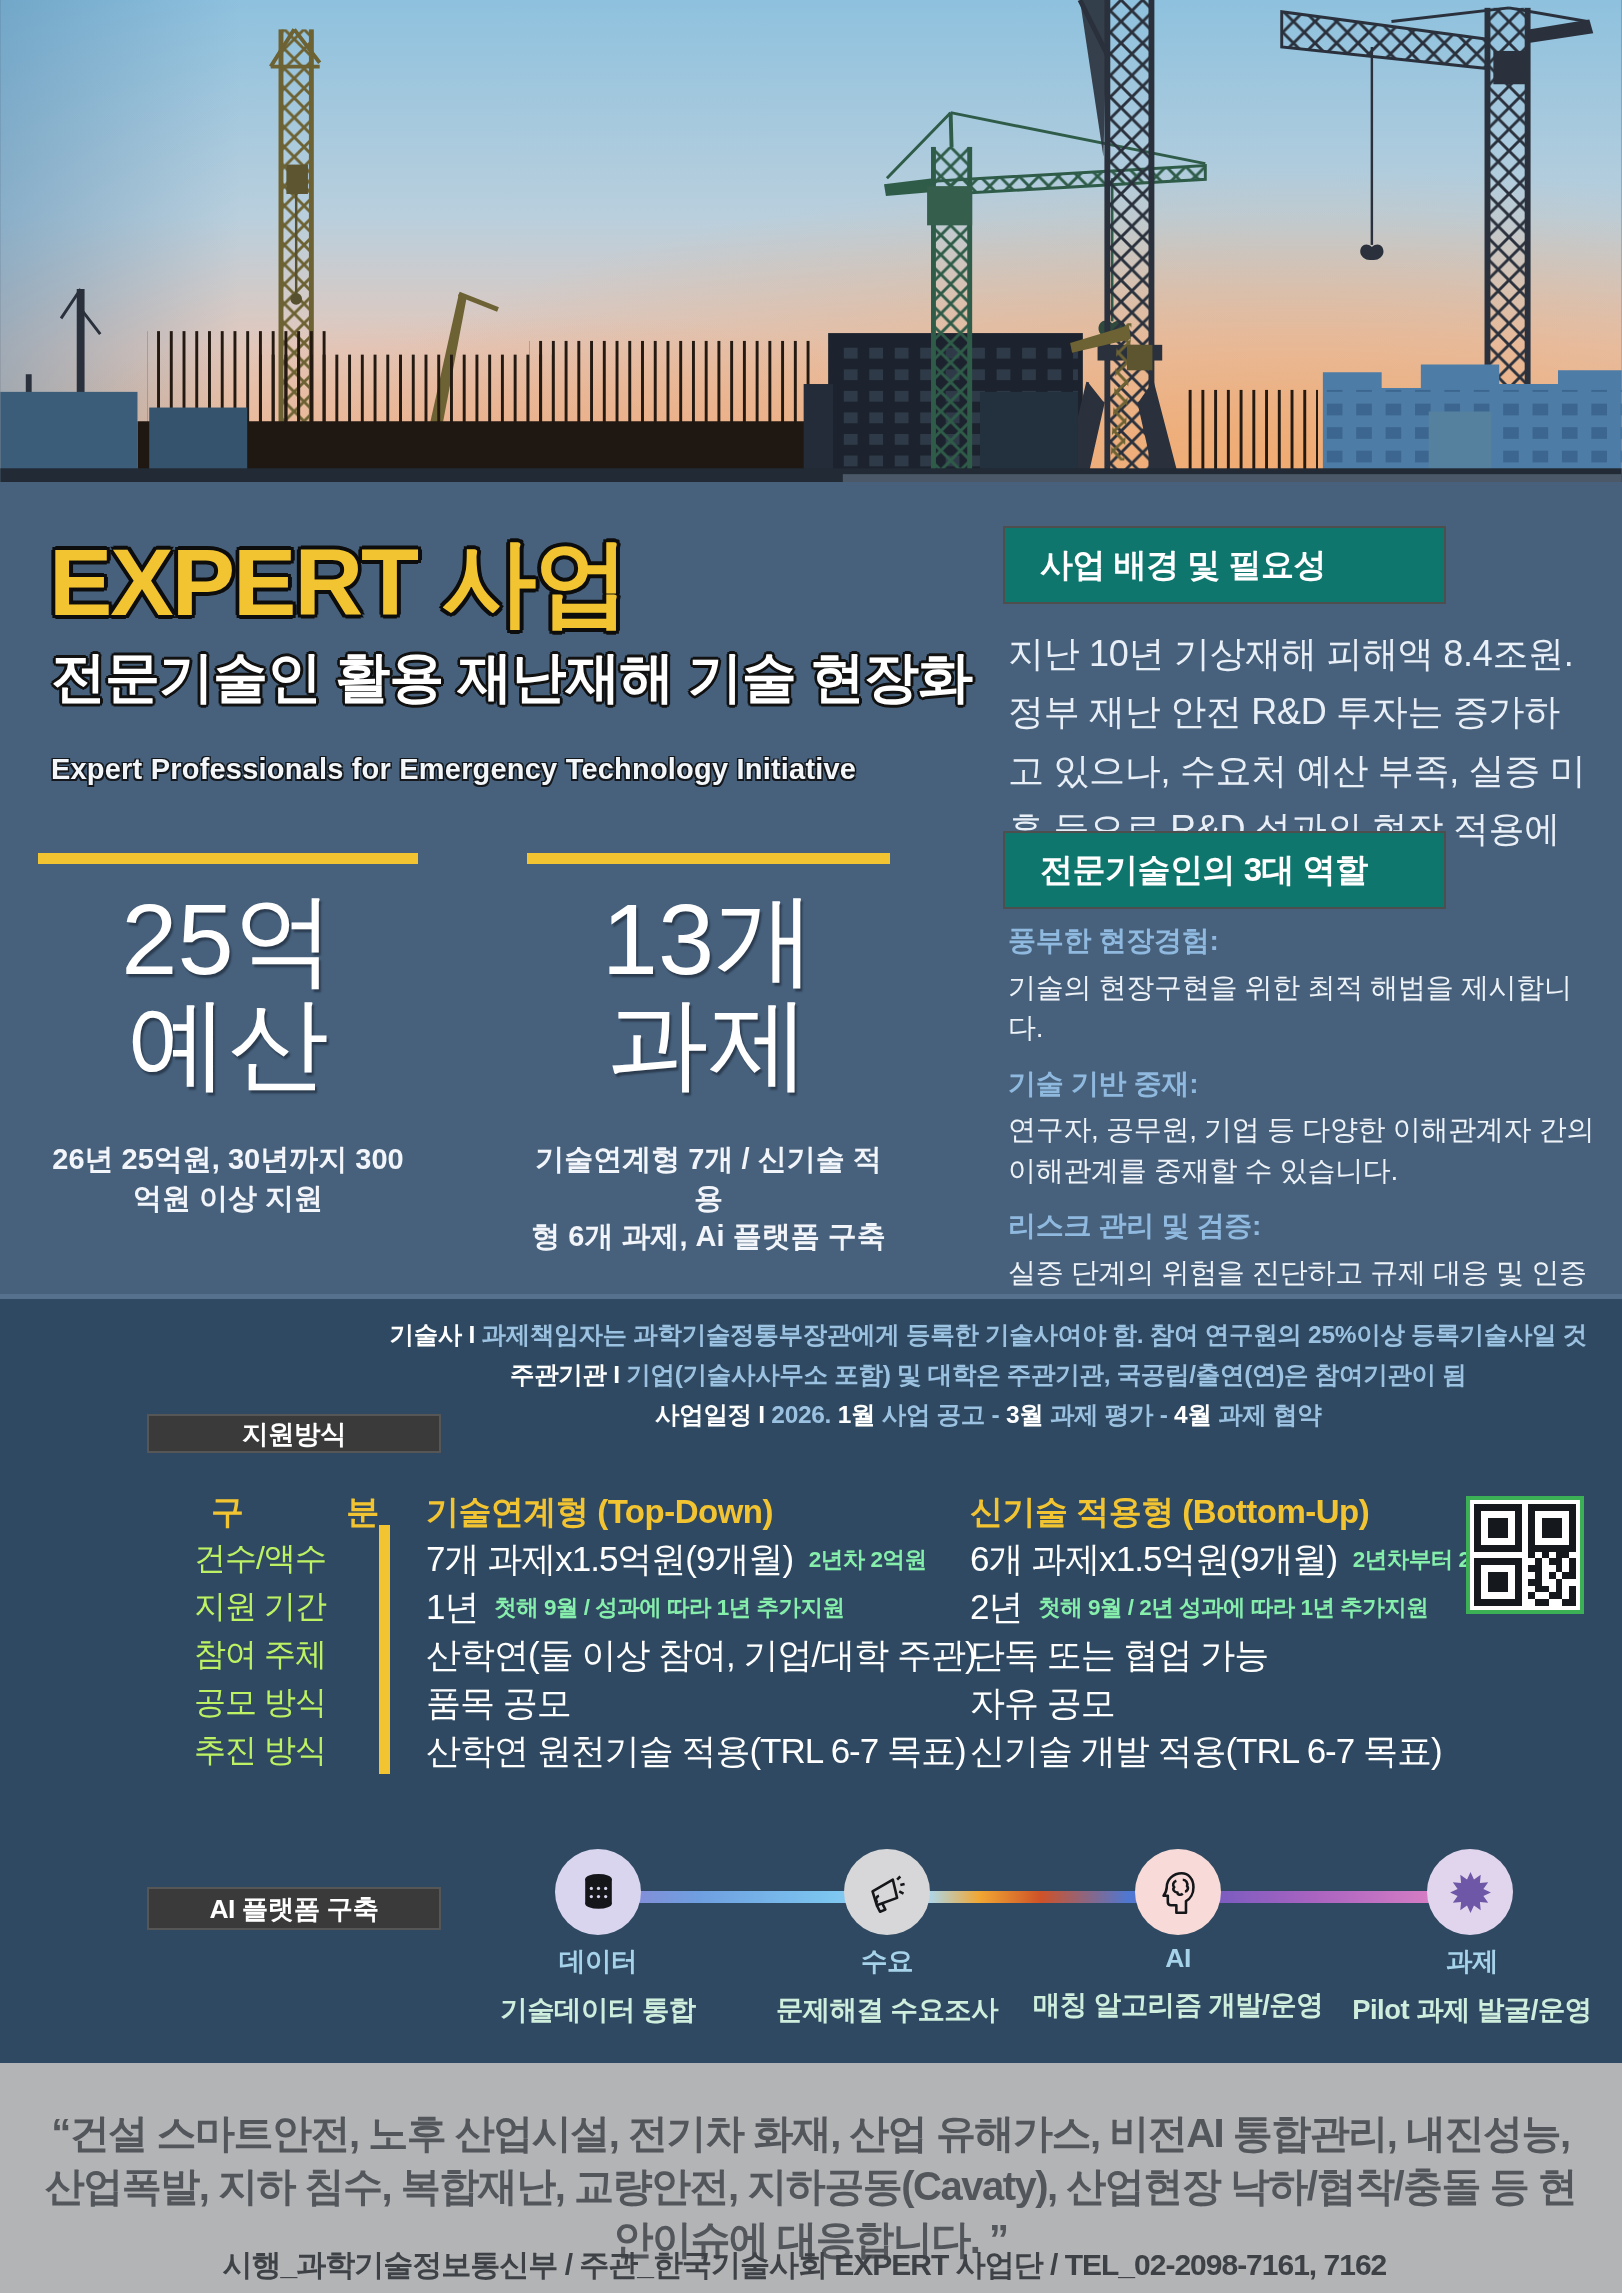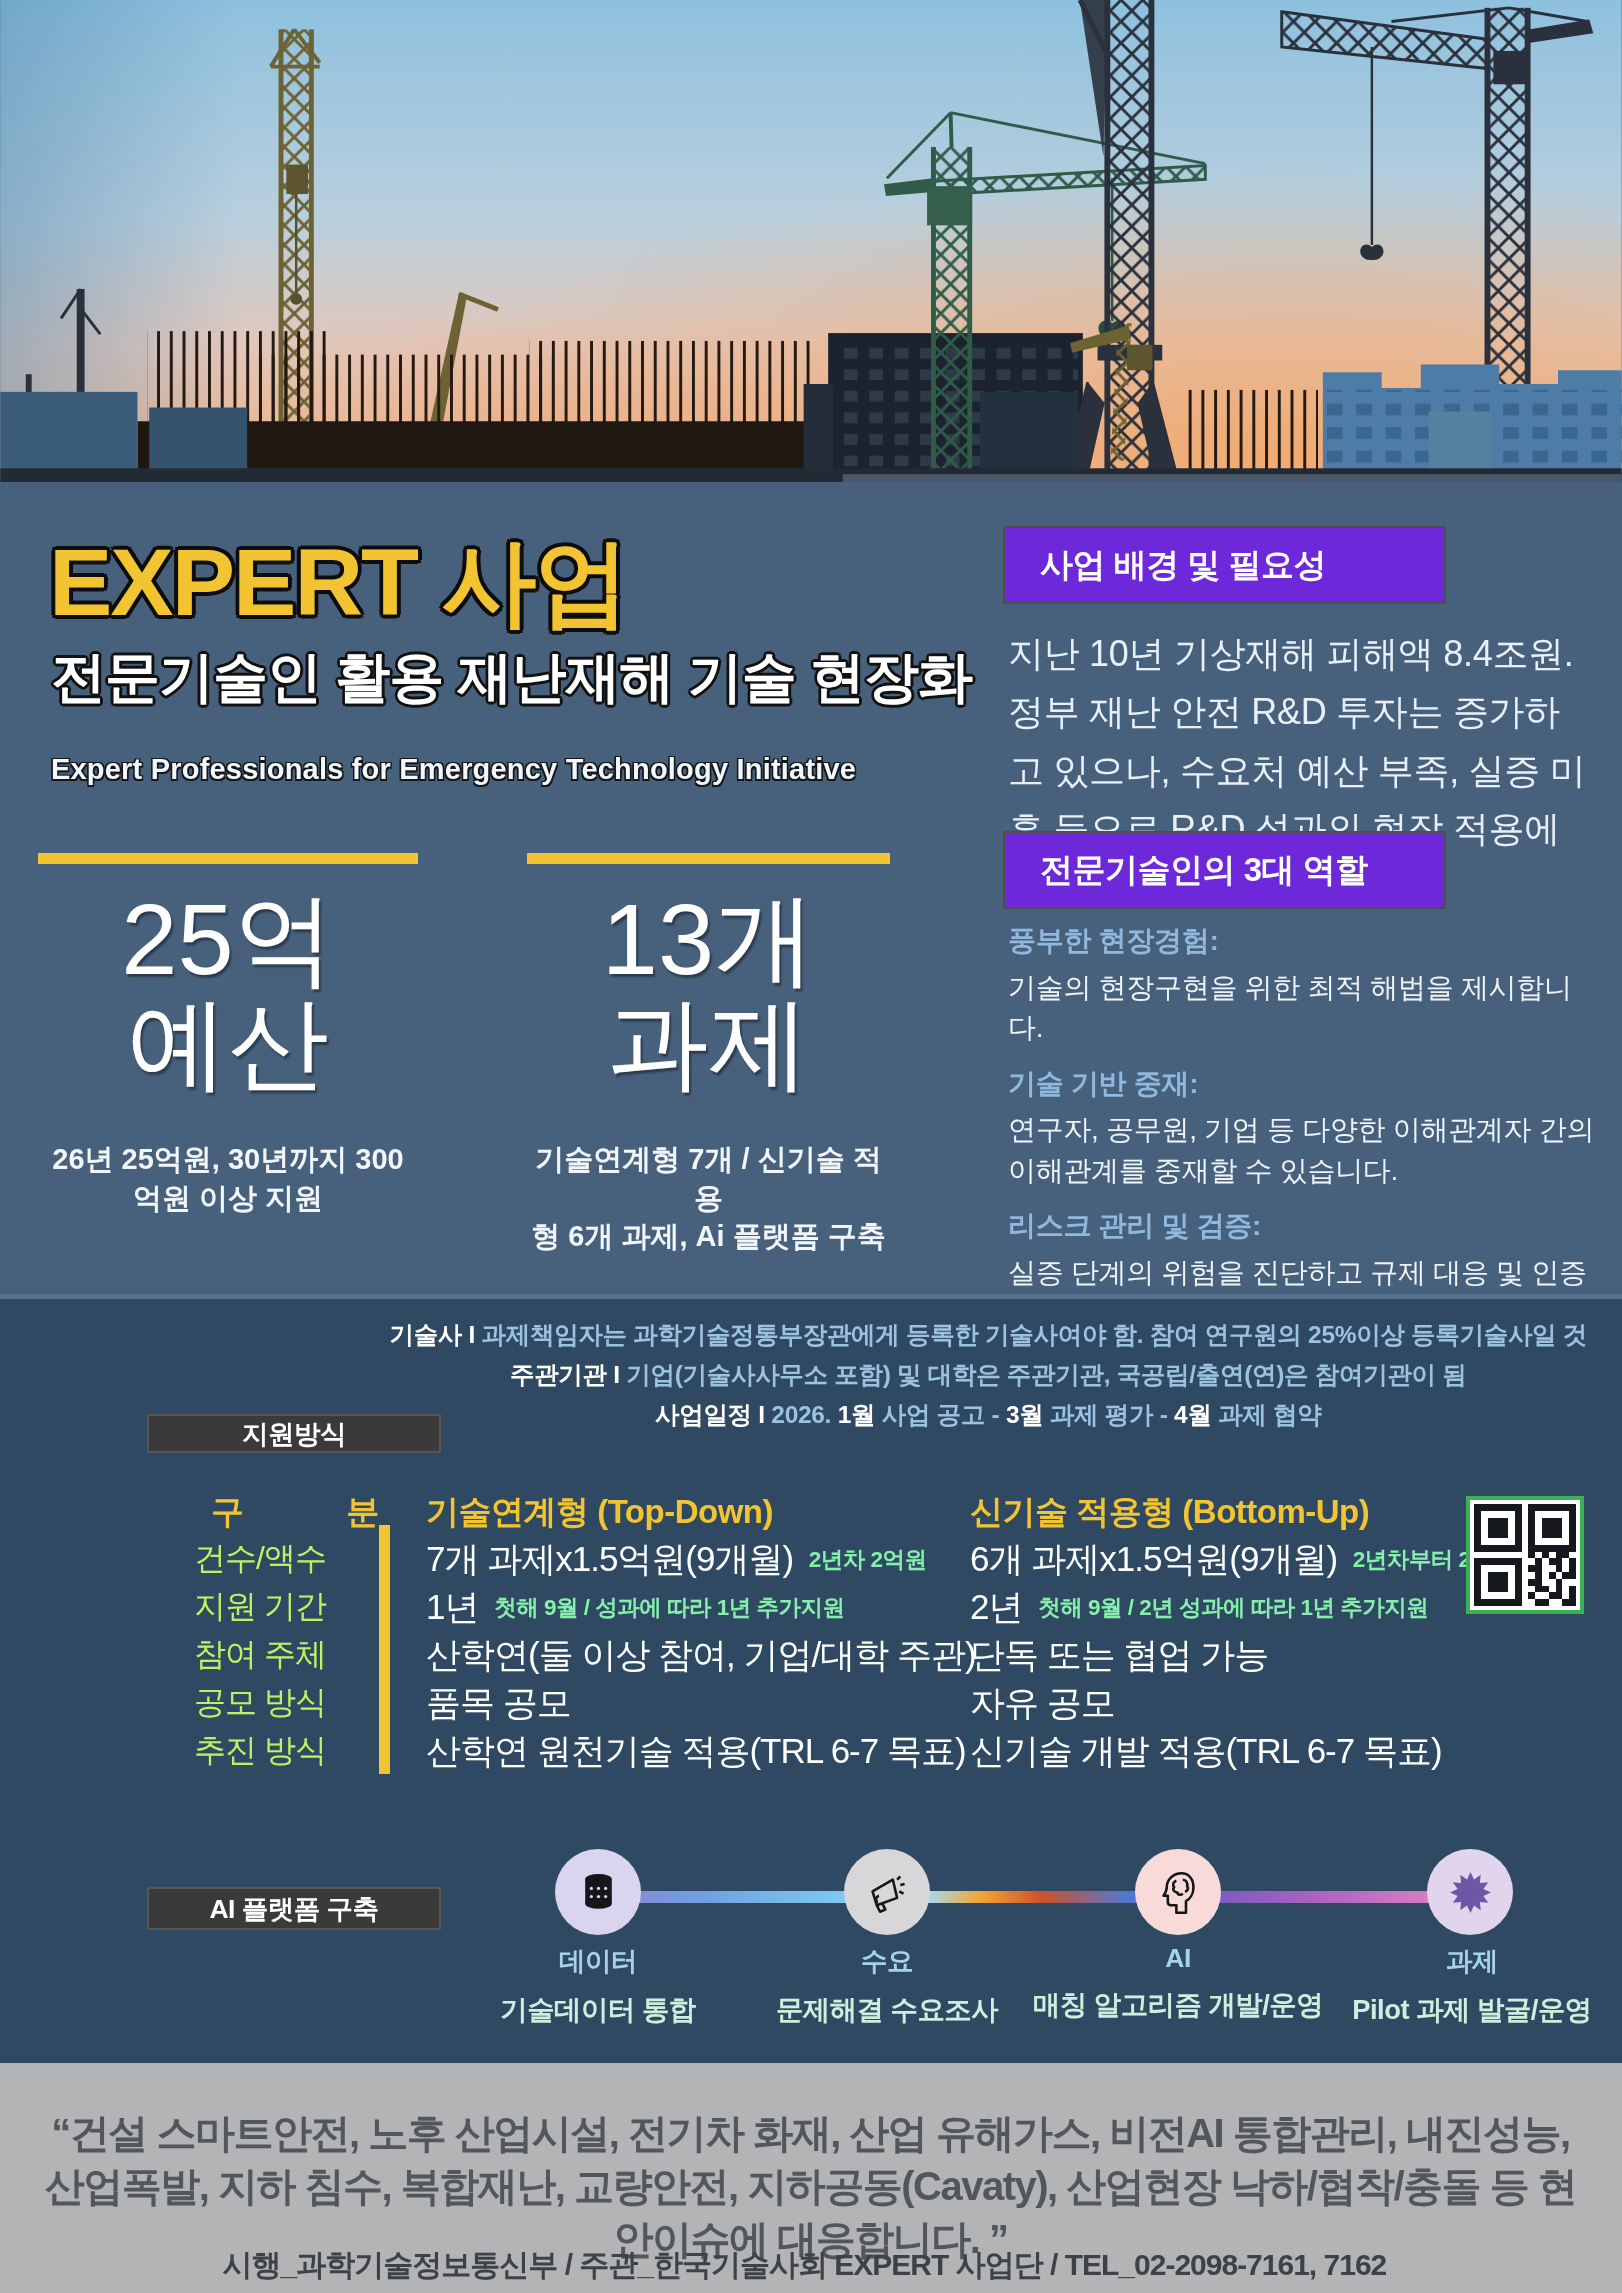--- a/index.html
+++ b/index.html
@@ -33,21 +33,21 @@
     font-size:29px;font-weight:600;color:#f4f7fa;letter-spacing:0.2px;
     text-shadow:1.5px 1.5px 0 #14181c,-1.5px 1.5px 0 #14181c,1.5px -1.5px 0 #14181c,-1.5px -1.5px 0 #14181c;
   }
   .stat-col{top:853px;text-align:center;}
   .stat-bar{display:block;height:10.8px;background:#f3c431;margin-bottom:23.5px;}
   .stat-value{font-size:101px;line-height:1.03;font-weight:500;color:#fff;
     text-shadow:2px 2.9px 2px rgba(10,15,25,.45);}
   .stat-caption{margin-top:45px;font-size:29px;font-weight:700;color:#f2f5f9;line-height:1.33;}
 
   .side-box{
-    left:1003px;width:443px;height:78px;background:#6d28d9;border:2.9px solid #4e4e4e;
+    left:1003px;width:443px;height:78px;background:#0f766e;border:2.9px solid #4e4e4e;
     box-sizing:border-box;display:flex;align-items:center;
     color:#fff;font-size:33px;font-weight:800;padding-left:35px;letter-spacing:-0.5px;
   }
   .side-par{
     left:1008px;top:625px;width:584px;
     font-size:36px;color:#e9eff6;line-height:1.62;letter-spacing:-0.3px;
   }
   .roles{left:1008px;top:922px;width:588px;}
   .role-title{font-size:28px;font-weight:800;color:#8fb9de;margin:0 0 7.8px 0;letter-spacing:-0.3px;}
   .role-body{font-size:28px;color:#eef3f8;line-height:1.45;margin:0 0 15.7px 0;letter-spacing:-0.3px;}

